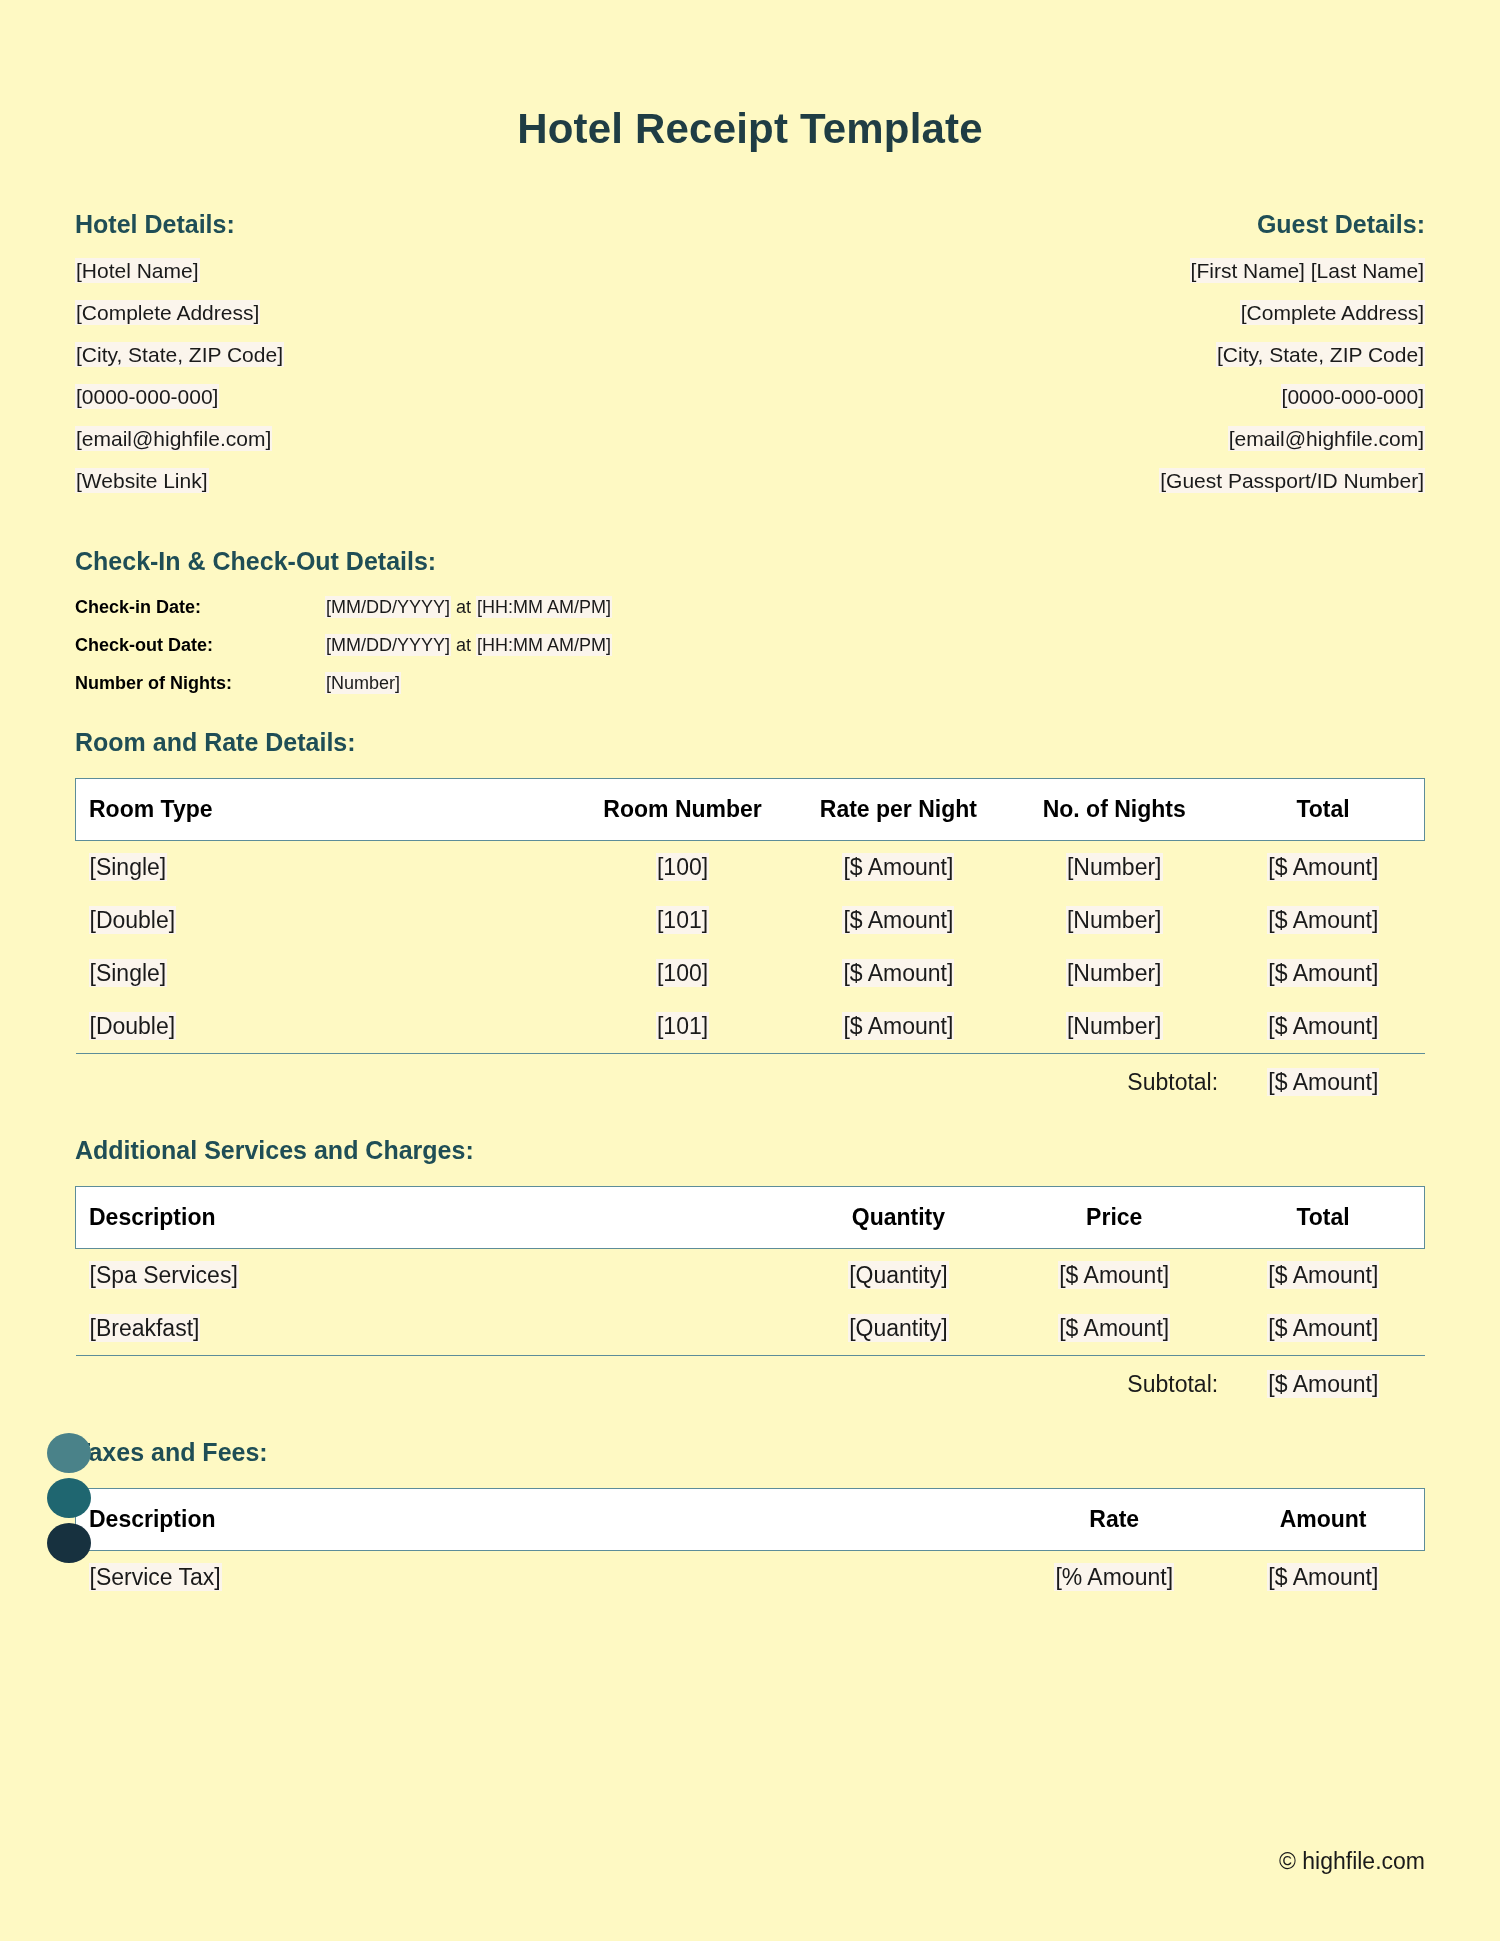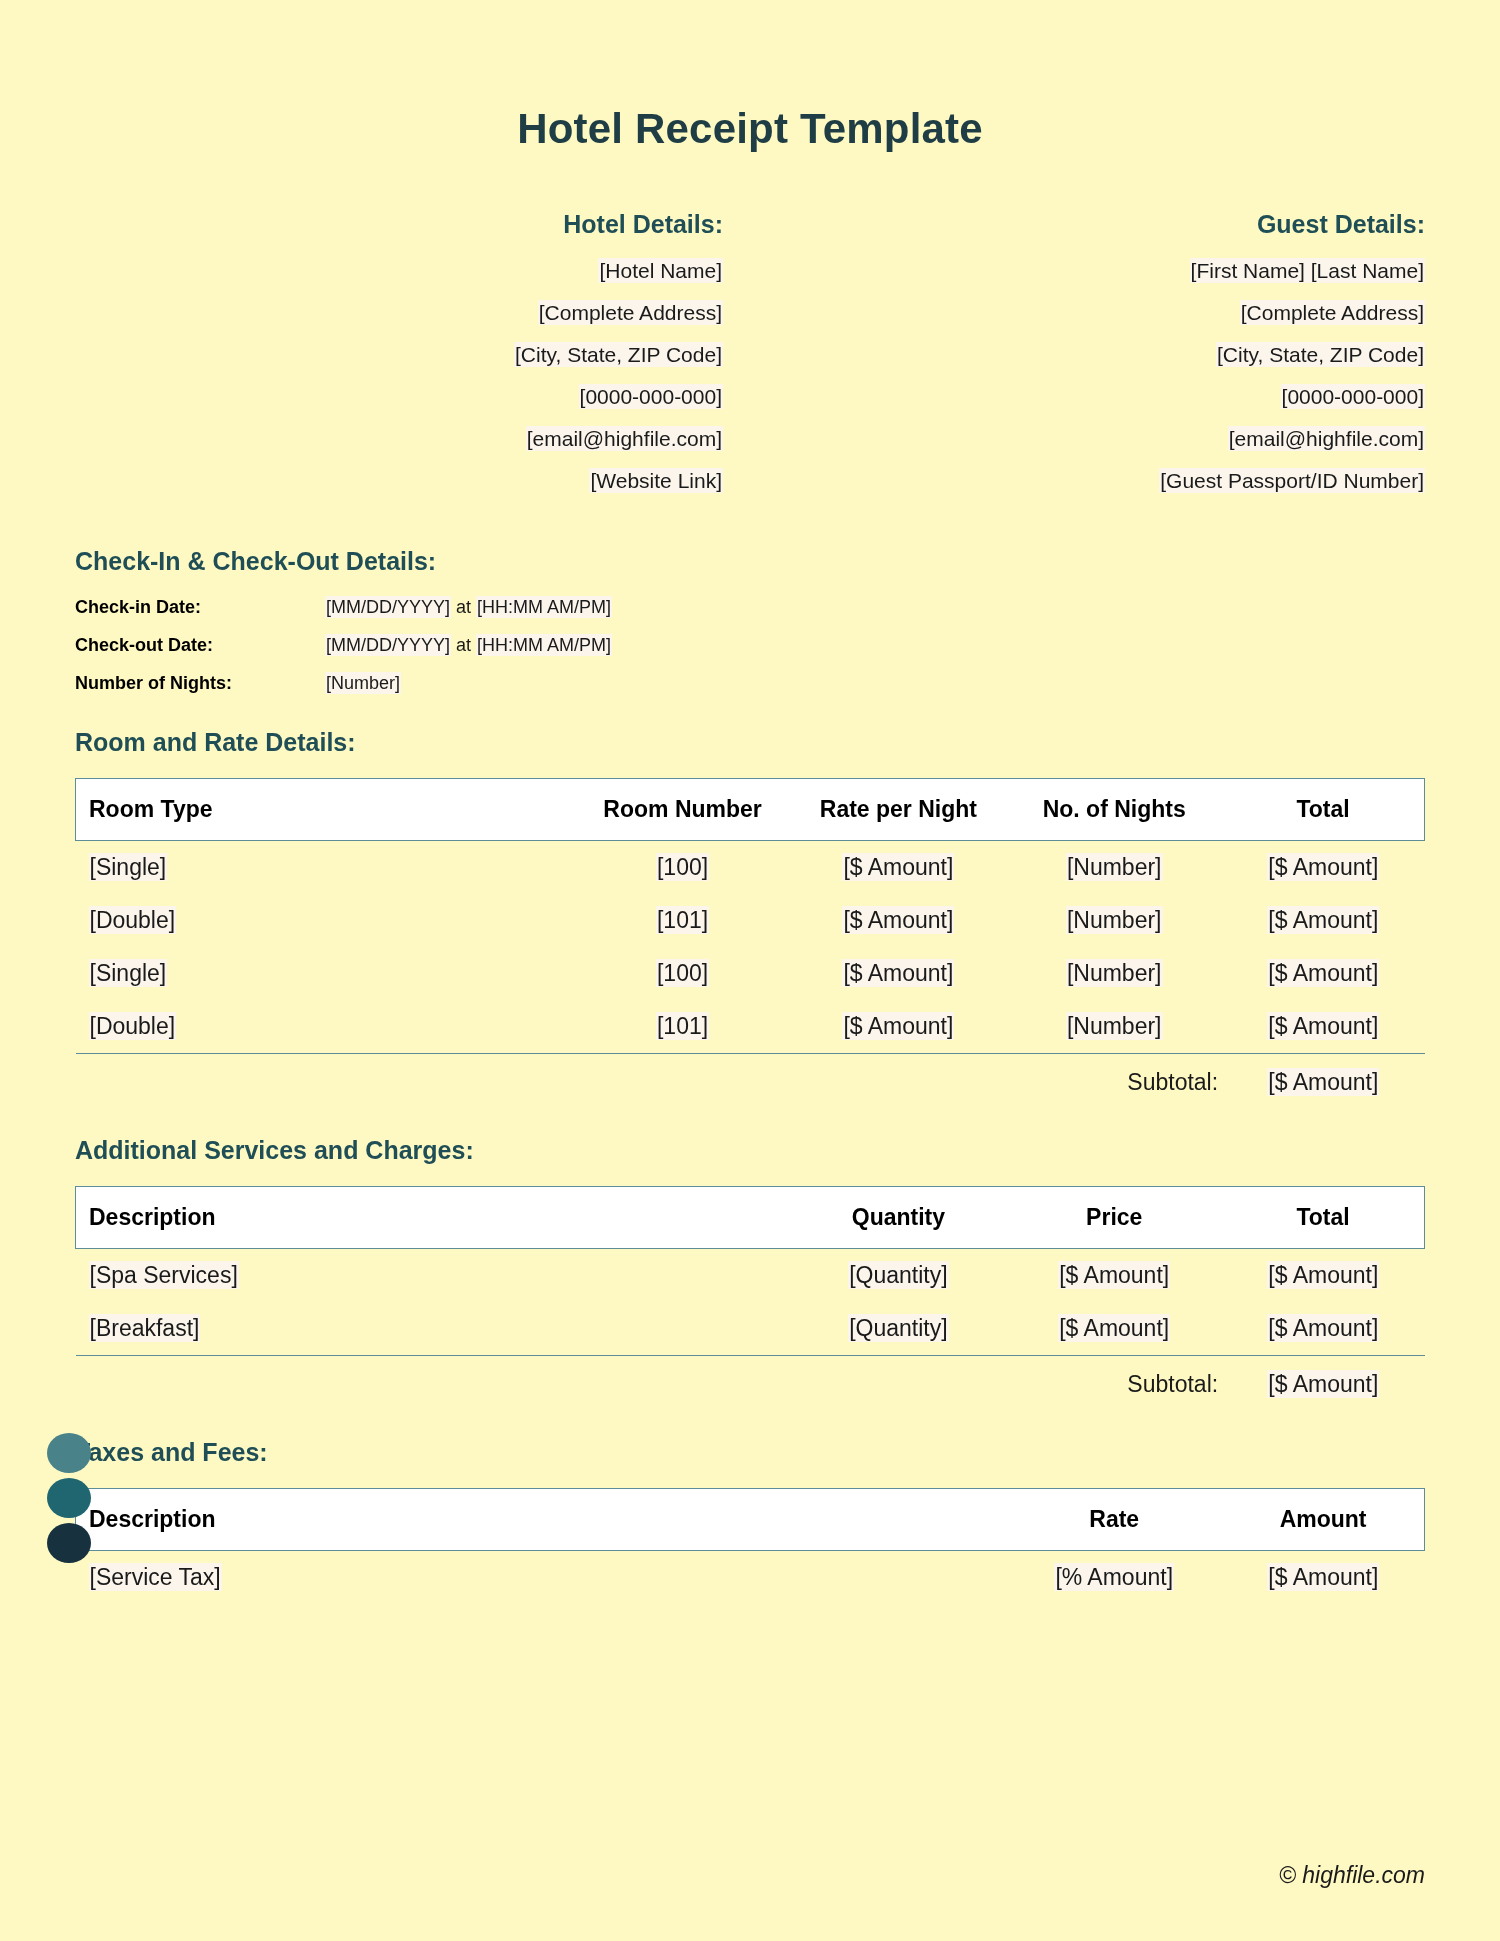--- a/index.html
+++ b/index.html
@@ -35,21 +35,21 @@
     margin-top: 105px;
     letter-spacing: 0.2px;
   }
 
   
   .details-wrap {
     display: flex;
     justify-content: space-between;
     margin-top: 57px;
   }
-  .col-left { width: 48%; text-align: right; }
+  .col-left { width: 48%; text-align: left; }
   .col-right { width: 48%; text-align: right; }
 
   .section-heading {
     font-size: 25px;
     font-weight: bold;
     color: #1f4e56;
     margin: 0 0 21px 0;
   }
   .detail-line {
     font-size: 21px;
@@ -143,24 +143,23 @@
   }
   .logo-dot {
     width: 44px;
     height: 40px;
     border-radius: 50%;
     margin-bottom: 5px;
   }
   .copyright {
     position: absolute;
     right: 75px;
-    bottom: 52px;
+    bottom: 66px;
     font-size: 23px;
     color: #1a1a1a;
-    font-style: italic;
   }
 </style>
 </head>
 <body>
 
 <div class="page">
   <div class="content">
 
     <div class="doc-title">Hotel Receipt Template</div>
 

